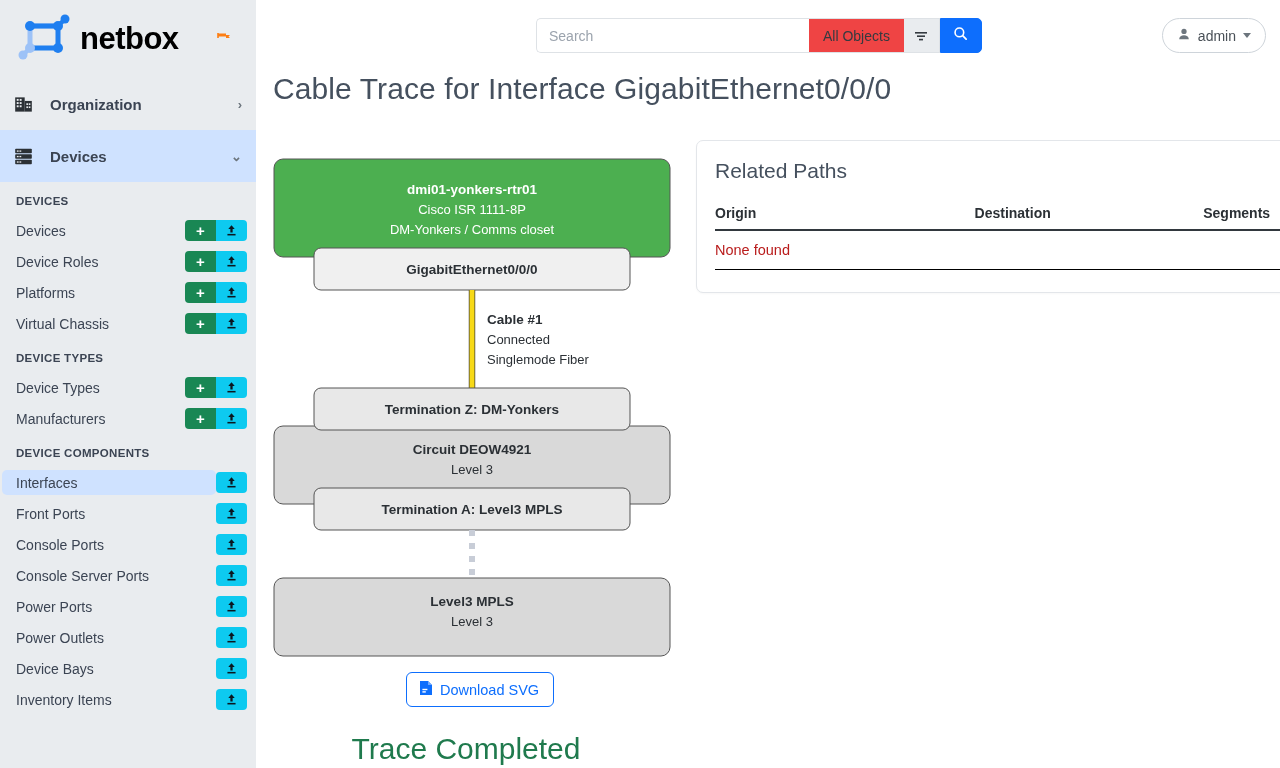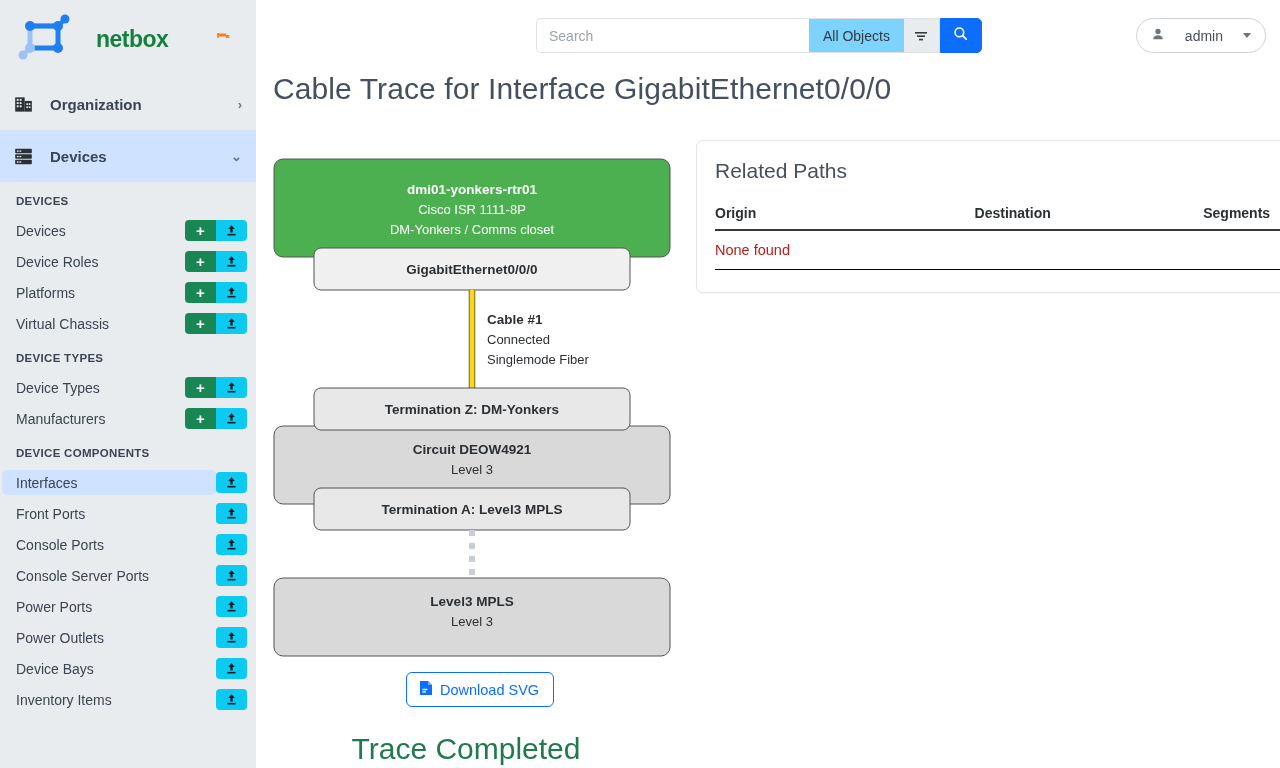--- a/index.html
+++ b/index.html
@@ -96,21 +96,21 @@
     border: 1px solid #dee2e6; border-right: none;
     border-radius: 5px 0 0 5px;
     padding: 0 12px;
     font-size: 14px; font-family: "Liberation Sans", sans-serif;
     color: #343a40; background: #fff;
     outline: none;
   }
   .search-input::placeholder { color: #9ba3ad; }
   .search-scope {
     display:flex; align-items:center;
-    background: #7dd3fc;
+    background: #ef4444;
     border: 1px solid #dee2e6; border-left: none; border-right: none;
     padding: 0 14px;
     font-size: 14px; color: #343a40;
     cursor: pointer; white-space: nowrap;
   }
   .search-filter {
     display:flex; align-items:center; justify-content:center;
     width: 36px;
     background: #e9ecef;
     border: 1px solid #dee2e6; border-left: none;
@@ -120,21 +120,21 @@
     display:flex; align-items:center; justify-content:center;
     width: 42px;
     background: #0d6efd;
     border: 1px solid #0d6efd;
     border-radius: 0 5px 5px 0;
     cursor: pointer;
   }
   .user-btn {
     position: absolute; right: 14px; top: 18px;
     height: 35px; min-width: 102px;
-    display: flex; align-items: center; justify-content: center; gap: 20px;
+    display: flex; align-items: center; justify-content: center; gap: 7px;
     border: 1px solid #ced4da; border-radius: 18px;
     background: #fff;
     font-size: 14px; color: #495057;
     padding: 0 14px;
     cursor: pointer;
   }
   .caret { width:0;height:0;border-left:4.5px solid transparent;border-right:4.5px solid transparent;border-top:5px solid #6c757d; }
 
   .page-title {
     position: absolute; left: 17px; top: 72px;
@@ -202,21 +202,21 @@
         <circle cx="12" cy="13" r="5" fill="#1f7ff0"></circle>
         <circle cx="40" cy="13" r="5" fill="#1f7ff0"></circle>
         <circle cx="40" cy="35" r="5" fill="#1f7ff0"></circle>
         <circle cx="12" cy="35" r="5" fill="#9dc2f7"></circle>
         <circle cx="5" cy="42" r="4.5" fill="#9dc2f7"></circle>
         <circle cx="47" cy="6" r="4.5" fill="#1f7ff0"></circle>
         <path d="M12 35 L5 42" stroke="#9dc2f7" stroke-width="4.5"></path>
         <path d="M40 13 L47 6" stroke="#1f7ff0" stroke-width="4.5"></path>
       </svg>
     </span>
-    <span style="font-size:23px;font-weight:bold;color:#15803d;letter-spacing:-0.5px;margin-left:22px;">netbox</span>
+    <span style="font-size:31px;font-weight:bold;color:#000000;letter-spacing:-0.5px;margin-left:6px;">netbox</span>
     <span class="brand-pin">
       <svg width="16" height="16" viewBox="0 0 16 16">
           <path d="M2 7.5h8v-3H2v3zm8-1.5h4l-1.5 1.5L14 9h-4z" fill="#fd7e14"></path>
           <rect x="1.2" y="4" width="1.6" height="5" fill="#fd7e14"></rect>
         </svg>
     </span>
   </div>
 
   <div id="nav-groups">
       <div class="nav-group-head">

